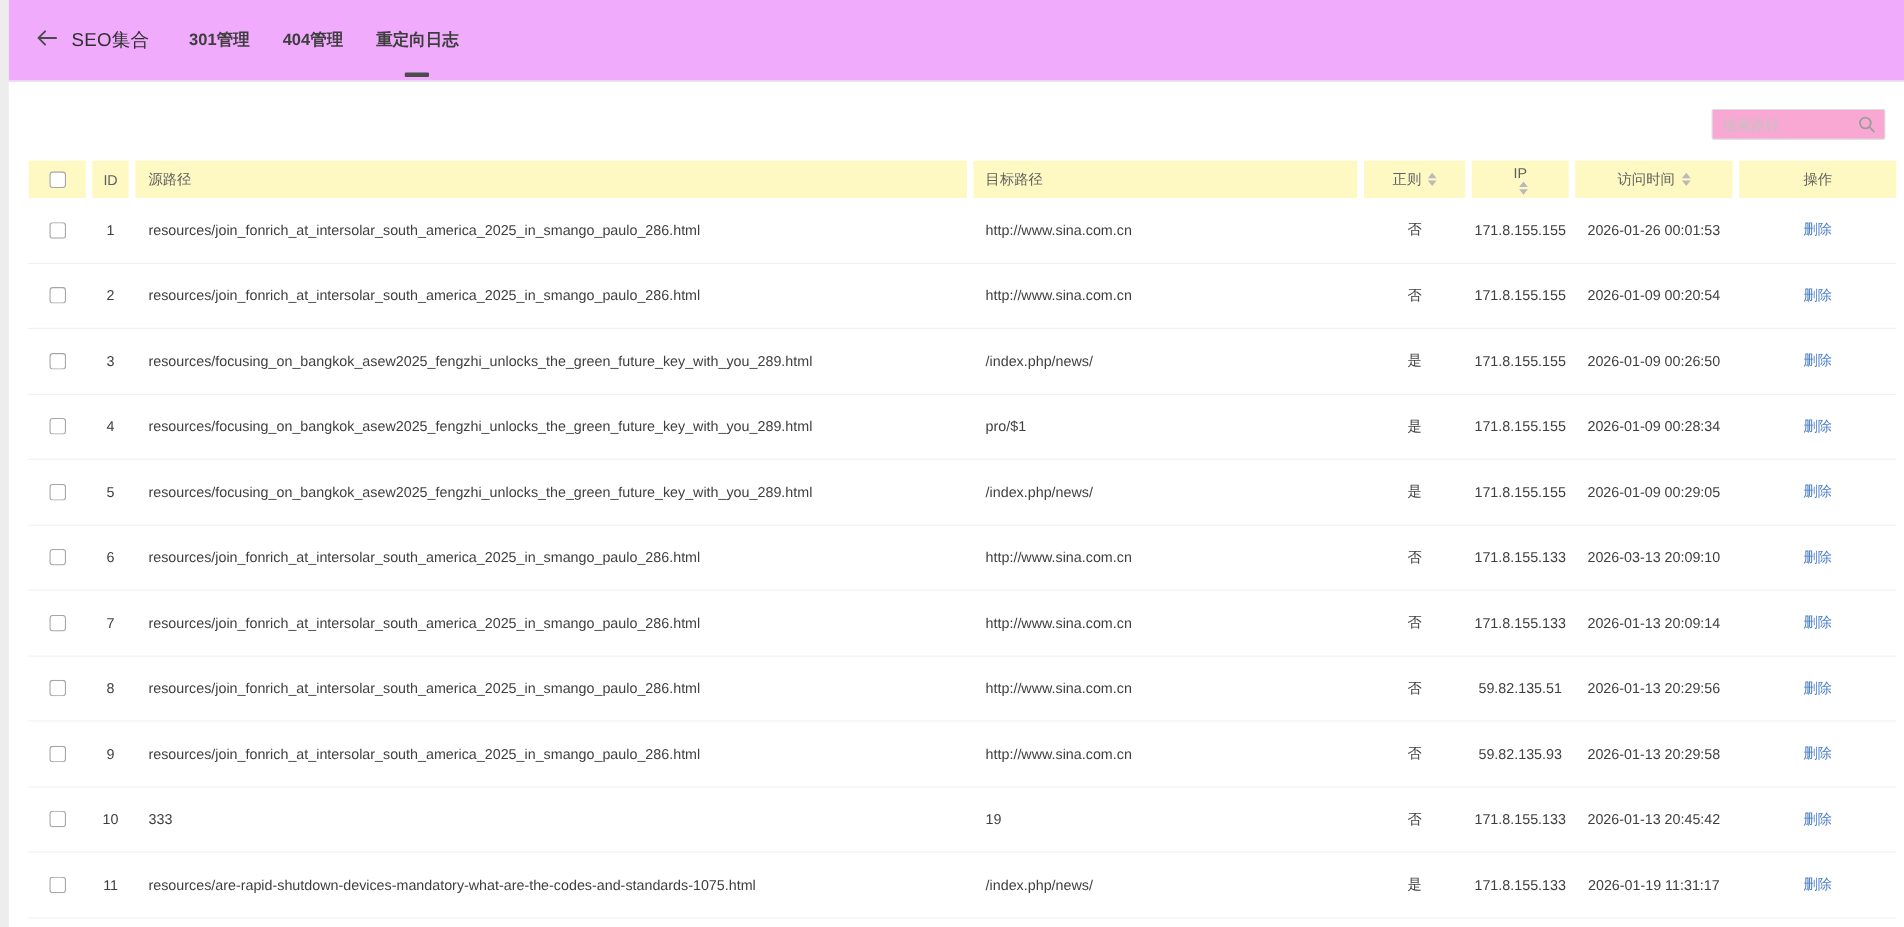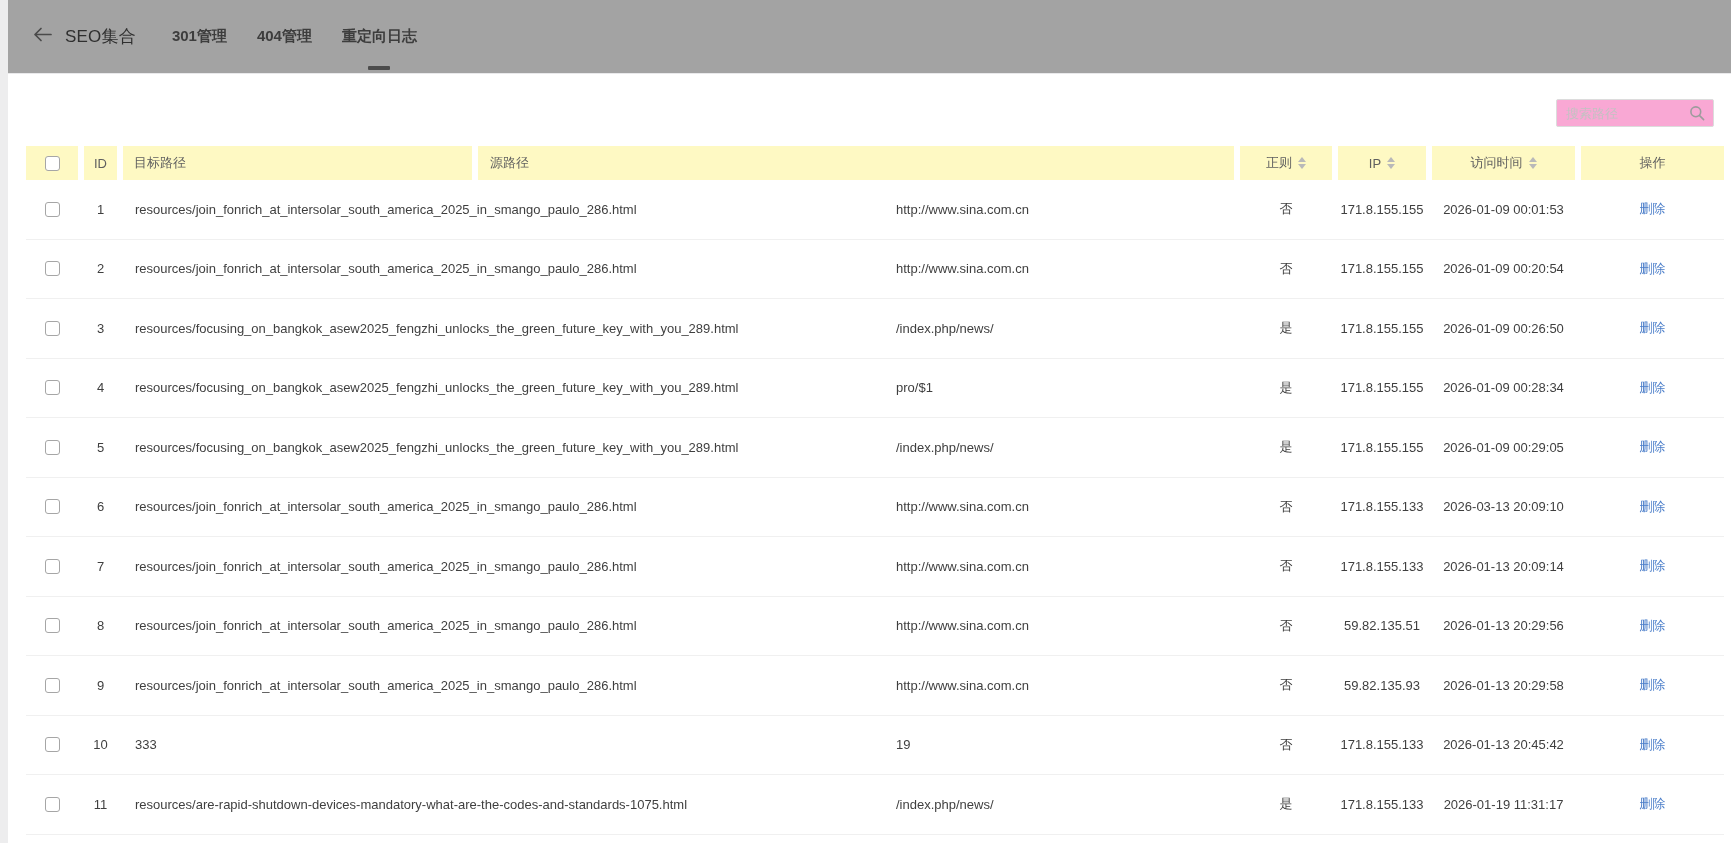--- a/index.html
+++ b/index.html
@@ -7,21 +7,21 @@
   .page {
     position:relative; width:1731px; height:843px; overflow:hidden;
     background:#fff; font-family:"Liberation Sans","DejaVu Sans",sans-serif;
     color:#3f3f3f;
   }
   .left-strip { position:absolute; left:0; top:0; width:8px; height:843px; background:#ededee; }
 
   
   .topbar {
     position:absolute; left:8px; top:0; width:1723px; height:74px;
-    background:#a3a3a3; border-bottom:1px solid #e9e9eb;
+    background:#f0abfc; border-bottom:1px solid #e9e9eb;
     display:flex; align-items:center;
   }
   .back-btn { margin-left:25px; display:flex; align-items:center; cursor:pointer; }
   .page-title { margin-left:13px; font-size:17px; color:#2f2f2f; letter-spacing:.2px; }
   .tabs { margin-left:36px; display:flex; gap:30px; height:74px;font-weight:bold; }
   .tab {
     position:relative; display:flex; align-items:center; height:74px;
     font-size:15px; color:#3d3d3d; cursor:pointer;
   }
   .tab .indicator {
@@ -55,21 +55,21 @@
     display:flex; column-gap:6px; height:59.5px; align-items:center;
     border-bottom:1px solid #f0f0f0; font-size:13px; color:#3f3f3f;
   }
   .td { display:flex; align-items:center; white-space:nowrap; overflow:hidden; }
 
   .col-cb   { width:52px;  justify-content:center; }
   .col-id   { width:33px;  justify-content:center; }
   .col-src  { width:756px; padding-left:12px; }
   .col-dst  { width:349px; padding-left:11px; }
   .col-re   { width:92px;  justify-content:center; }
-  .col-ip   { width:88px;  justify-content:center; }
+  .col-ip   { width:88px;  justify-content:center;flex-direction:column; }
   .col-time { width:143px; justify-content:center; }
   .col-act  { width:143px; justify-content:center; }
 
   .cb {
     appearance:none; -webkit-appearance:none; width:15px; height:15px;
     border:1px solid #a6a6a6; border-radius:3px; background:#fff; cursor:pointer;
   }
   .sorter { display:inline-flex; flex-direction:column; margin-left:6px; }
   .caret { width:0; height:0; border-left:4px solid transparent; border-right:4px solid transparent; }
   .caret.up   { border-bottom:5px solid #b9b9b9; margin-bottom:2px; }
@@ -118,25 +118,25 @@
   </div>
 
   <div class="table">
     <div class="thead">
       <div class="th col-cb">
         <input type="checkbox" class="cb" style="">
       </div>
       <div class="th col-id">
         <span>ID</span>
       </div>
+      <div class="th col-src">
+        <span>源路径</span>
+      </div>
       <div class="th col-dst">
         <span>目标路径</span>
-      </div>
-      <div class="th col-src">
-        <span>源路径</span>
       </div>
       <div class="th col-re">
         <span>正则</span>
         <span class="sorter">
             <i class="caret up"></i>
             <i class="caret down"></i>
           </span>
       </div>
       <div class="th col-ip">
         <span>IP</span>
@@ -159,21 +159,21 @@
     <div id="tbody">
   <div class="tr">
     <div class="td col-cb">
             <input type="checkbox" class="cb" style="">
           </div>
     <div class="td col-id">1</div>
     <div class="td col-src">resources/join_fonrich_at_intersolar_south_america_2025_in_smango_paulo_286.html</div>
     <div class="td col-dst">http://www.sina.com.cn</div>
     <div class="td col-re">否</div>
     <div class="td col-ip">171.8.155.155</div>
-    <div class="td col-time">2026-01-09 00:01:53</div>
+    <div class="td col-time">2026-01-26 00:01:53</div>
     <div class="td col-act">
             <span class="link-del">删除</span>
           </div>
   </div>
 
   <div class="tr">
     <div class="td col-cb">
             <input type="checkbox" class="cb" style="">
           </div>
     <div class="td col-id">2</div>

